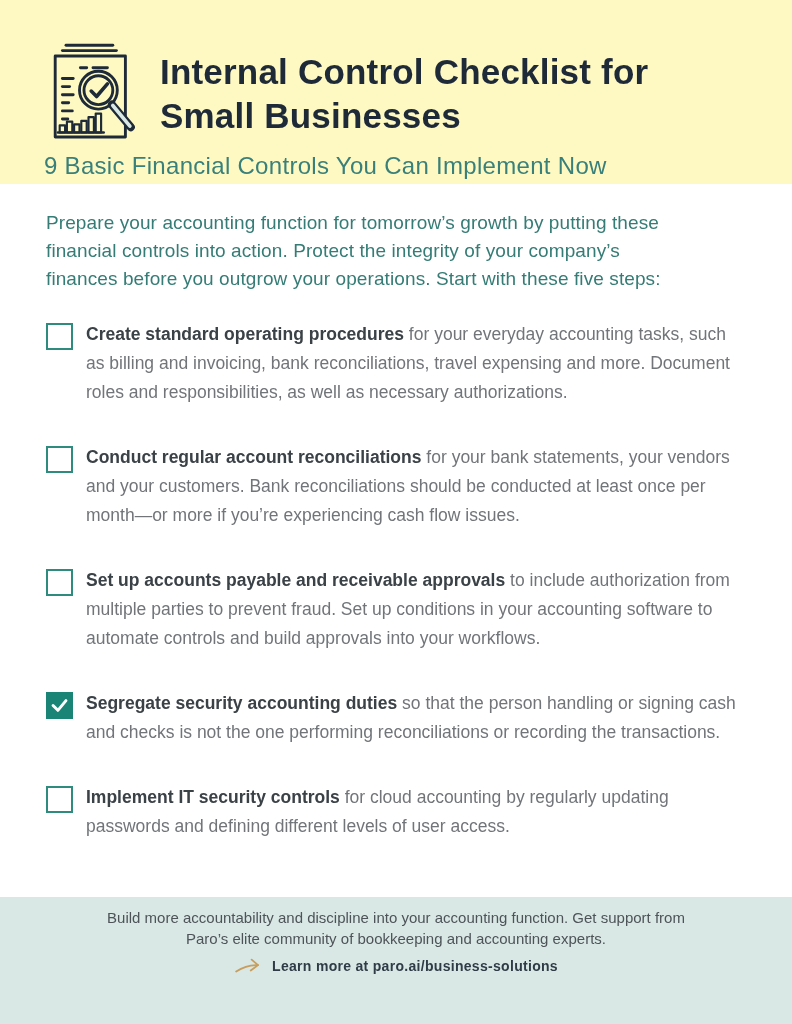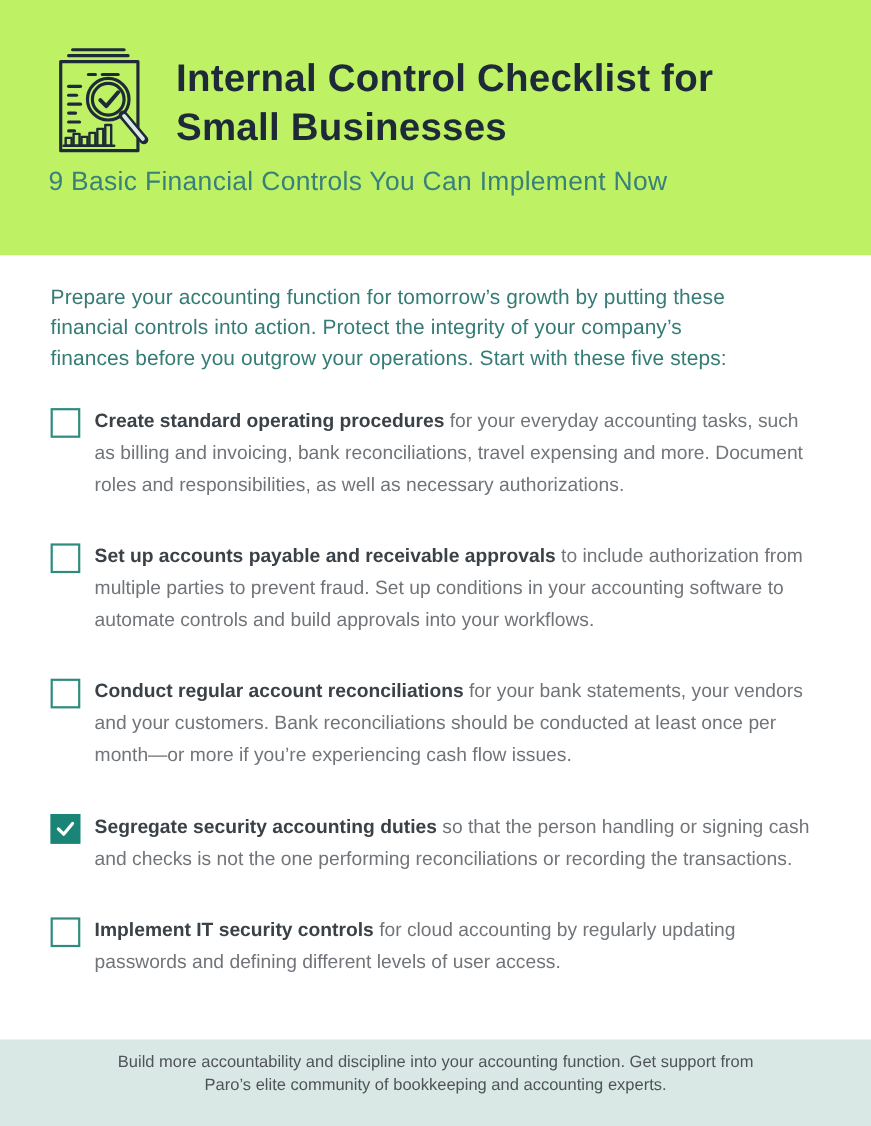--- a/index.html
+++ b/index.html
@@ -5,22 +5,22 @@
   * { margin: 0; padding: 0; box-sizing: border-box; }
   html, body {
     width: 792px; height: 1024px;
     overflow: hidden;
     background: #ffffff;
     font-family: "Liberation Sans", sans-serif;
   }
 
   
   .header {
-    width: 792px; height: 232px;
-    background: #bef264;
+    width: 792px; height: 184px;
+    background: #fef9c3;
     position: relative;
   }
   .header-top {
     display: flex;
     align-items: flex-start;
     padding: 40px 0 0 48px;
     gap: 22px;
   }
   .doc-icon { width: 90px; height: 104px; flex: 0 0 auto; }
   .page-title {
@@ -168,28 +168,28 @@
       <span class="checkbox">
         
       </span>
       <p class="item-text"><b>Create standard operating procedures</b><span> for your everyday accounting tasks, such as billing and invoicing, bank reconciliations, travel expensing and more. Document roles and responsibilities, as well as necessary authorizations.</span></p>
     </div>
 
     <div class="check-item">
       <span class="checkbox">
         
       </span>
+      <p class="item-text"><b>Conduct regular account reconciliations</b><span> for your bank statements, your vendors and your customers. Bank reconciliations should be conducted at least once per month—or more if you’re experiencing cash flow issues.</span></p>
+    </div>
+
+    <div class="check-item">
+      <span class="checkbox">
+        
+      </span>
       <p class="item-text"><b>Set up accounts payable and receivable approvals</b><span> to include authorization from multiple parties to prevent fraud. Set up conditions in your accounting software to automate controls and build approvals into your workflows.</span></p>
-    </div>
-
-    <div class="check-item">
-      <span class="checkbox">
-        
-      </span>
-      <p class="item-text"><b>Conduct regular account reconciliations</b><span> for your bank statements, your vendors and your customers. Bank reconciliations should be conducted at least once per month—or more if you’re experiencing cash flow issues.</span></p>
     </div>
 
     <div class="check-item">
       <span class="checkbox checked">
         <svg class="check-glyph" viewBox="0 0 26 26" fill="none" stroke="#ffffff" stroke-width="3.6" stroke-linecap="round" stroke-linejoin="round">
           <path d="M5 13 L11 19 L21 7"></path>
         </svg>
       </span>
       <p class="item-text"><b>Segregate security accounting duties</b><span> so that the person handling or signing cash and checks is not the one performing reconciliations or recording the transactions.</span></p>
     </div>
@@ -200,13 +200,20 @@
       </span>
       <p class="item-text"><b>Implement IT security controls</b><span> for cloud accounting by regularly updating passwords and defining different levels of user access.</span></p>
     </div>
   </div>
 
 </div>
 
 <div class="footer">
   <p class="footer-text">Build more accountability and discipline into your accounting function. Get support from
 Paro’s elite community of bookkeeping and accounting experts.</p>
+  <div class="learn-more">
+    <svg class="arrow-icon" viewBox="0 0 30 22" fill="none" stroke="#c79e5e" stroke-width="2" stroke-linecap="round" stroke-linejoin="round">
+      <path d="M2 17 C10 12 17 10 26 10"></path>
+      <path d="M19 4 L26 10 L18 16"></path>
+    </svg>
+    <span class="learn-more-label">Learn more at paro.ai/business-solutions</span>
+  </div>
 </div>
 
 </body></html>

